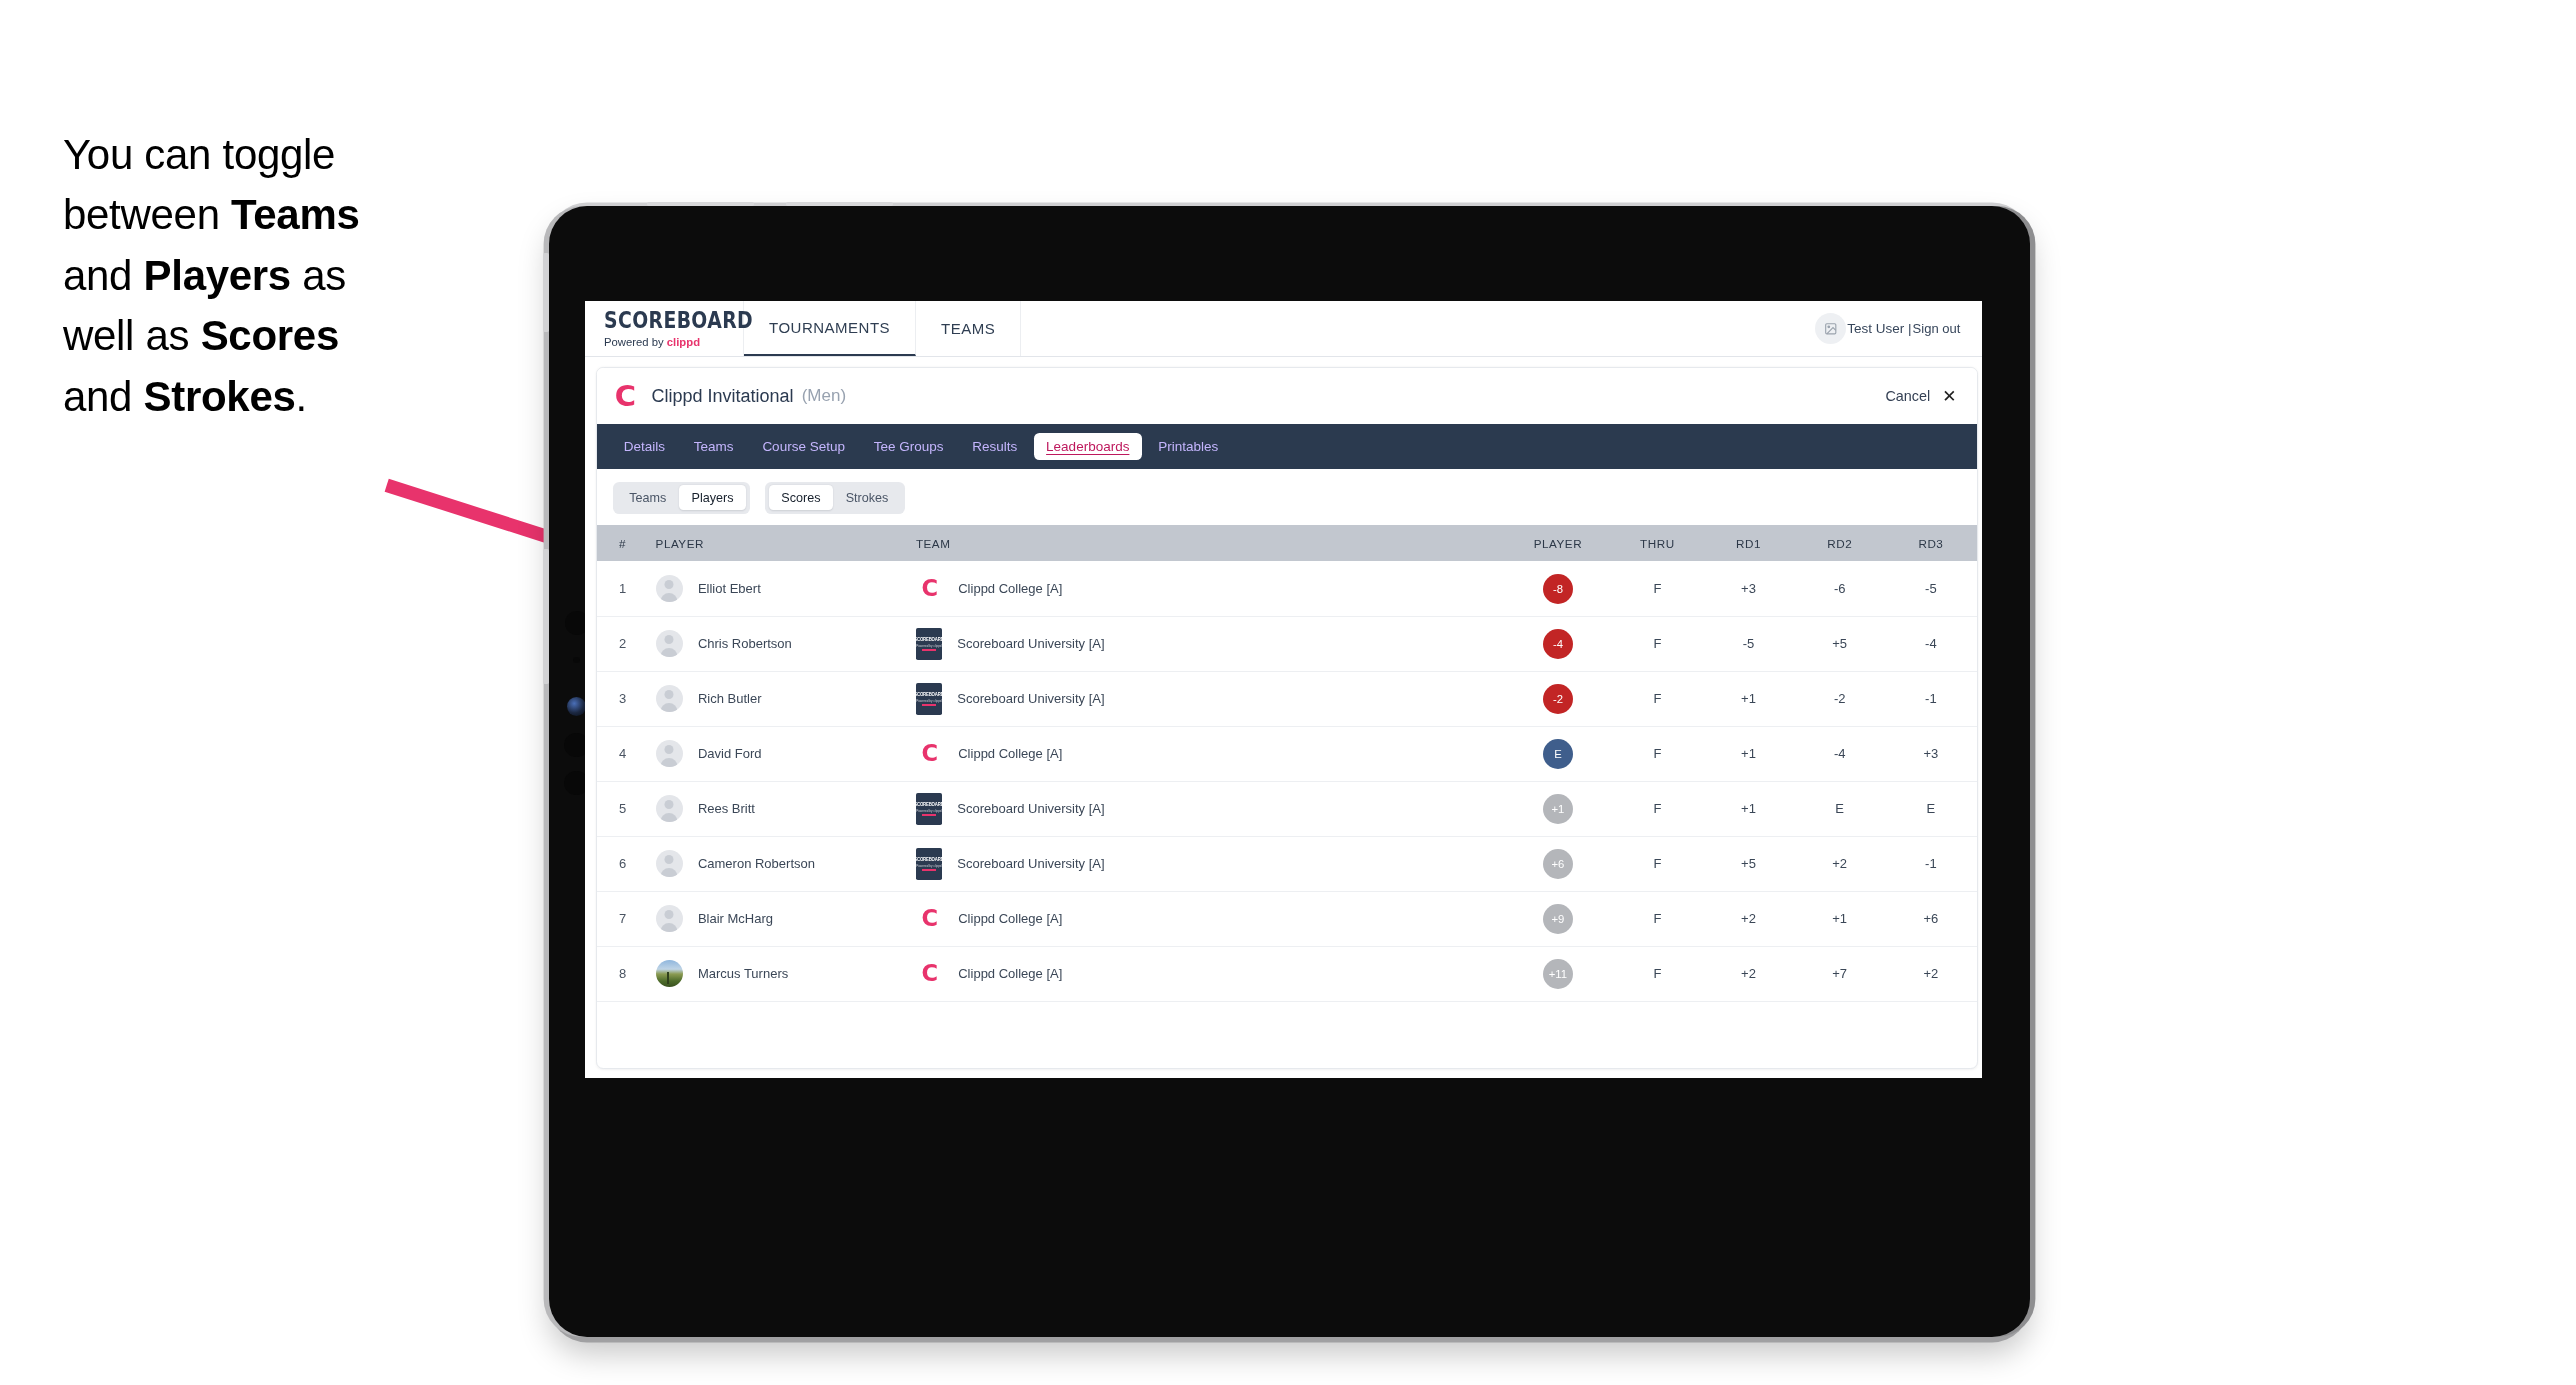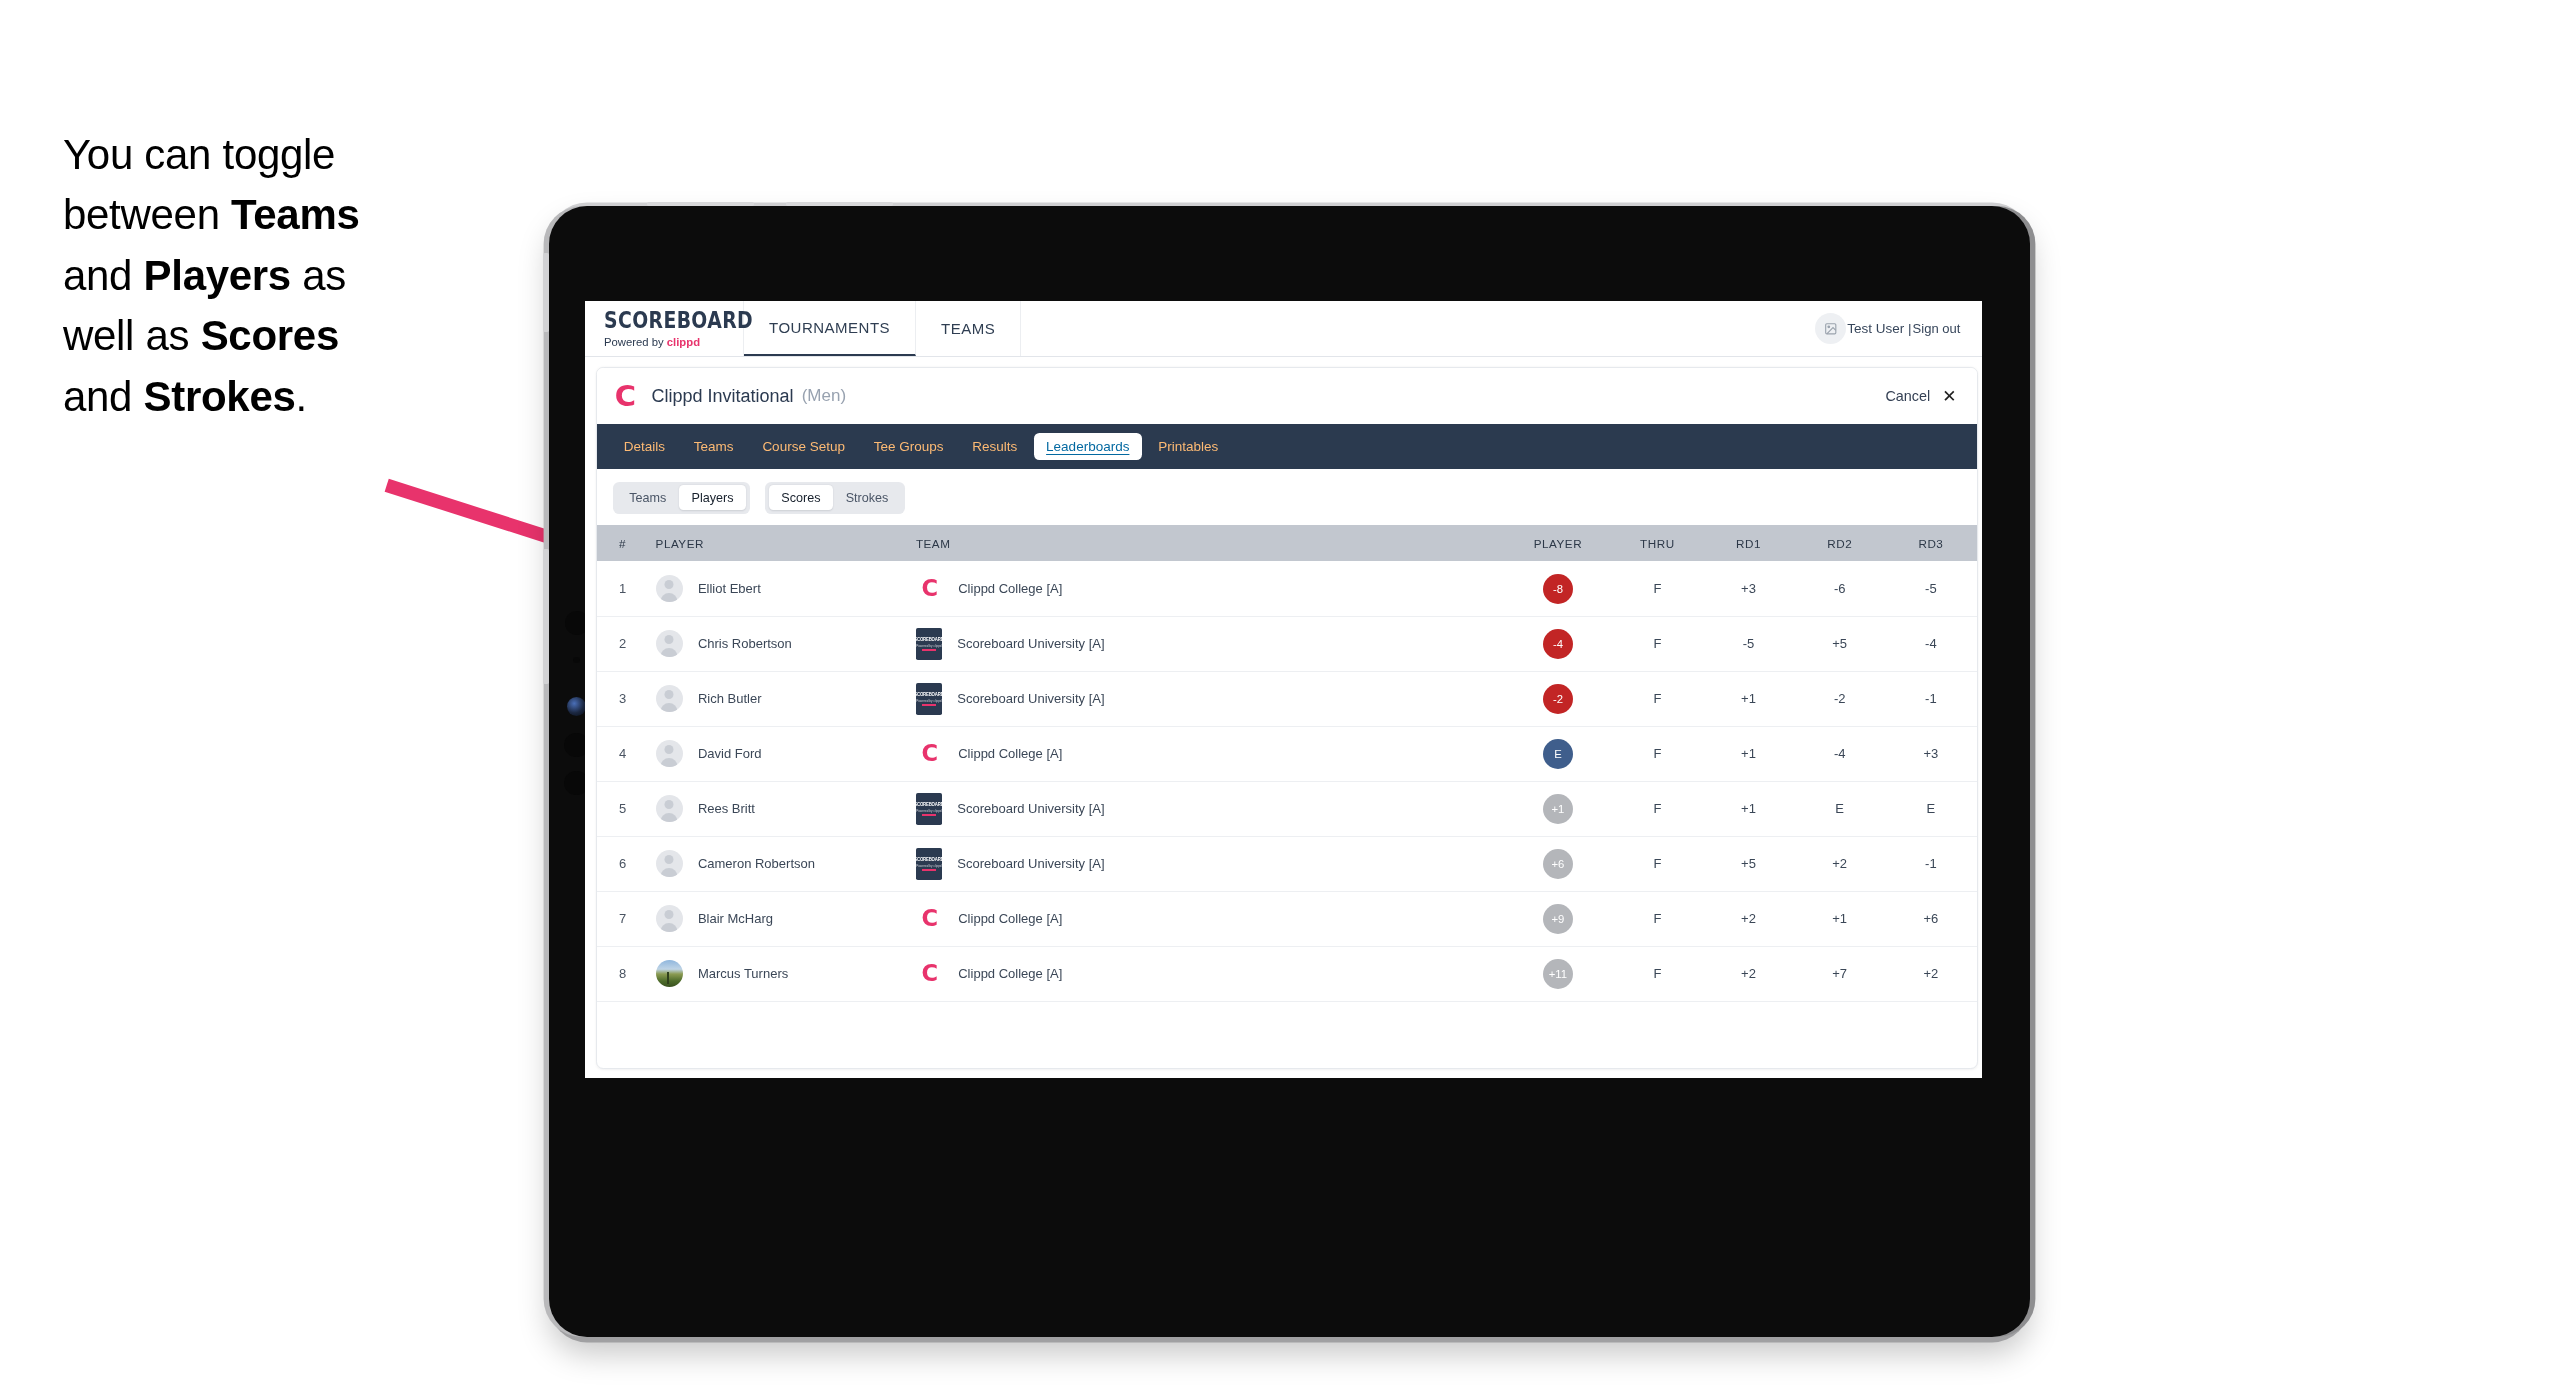--- a/index.html
+++ b/index.html
@@ -99,25 +99,25 @@
   .cancel-wrap { margin-left: auto; display: flex; align-items: center; gap: 12px; cursor: pointer; }
   .cancel-label { font-size: 14.4px; color: #344054; }
   .cancel-x { font-size: 17px; color: #222; line-height: 1; }
 
   
   .tabstrip {
     height: 45px; background: #2b3a4f; display: flex; align-items: center;
     padding: 0 14.4px; gap: 3.6px;
   }
   .tab {
-    font-size: 13.5px; color: #fdba74; padding: 6.3px 12.6px; border-radius: 5.4px; cursor: pointer;
+    font-size: 13.5px; color: #c4b5fd; padding: 6.3px 12.6px; border-radius: 5.4px; cursor: pointer;
     white-space: nowrap;
   }
   .tab.active {
-    background: #ffffff; color: #0369a1; text-decoration: underline;
+    background: #ffffff; color: #be185d; text-decoration: underline;
     text-underline-offset: 2.7px; font-weight: 400;
   }
 
   
   .toggle-row { display: flex; align-items: center; gap: 15.3px; padding: 12.6px 0 11.7px 16.3px; background:#fff; }
   .seg { display: inline-flex; background: #e7e9ed; border-radius: 6.3px; padding: 3.6px; }
   .seg-btn {
     font-size: 12.6px; color: #4a5566; padding: 5.4px 12.6px; border-radius: 4.5px; cursor: pointer;
     white-space: nowrap;
   }

